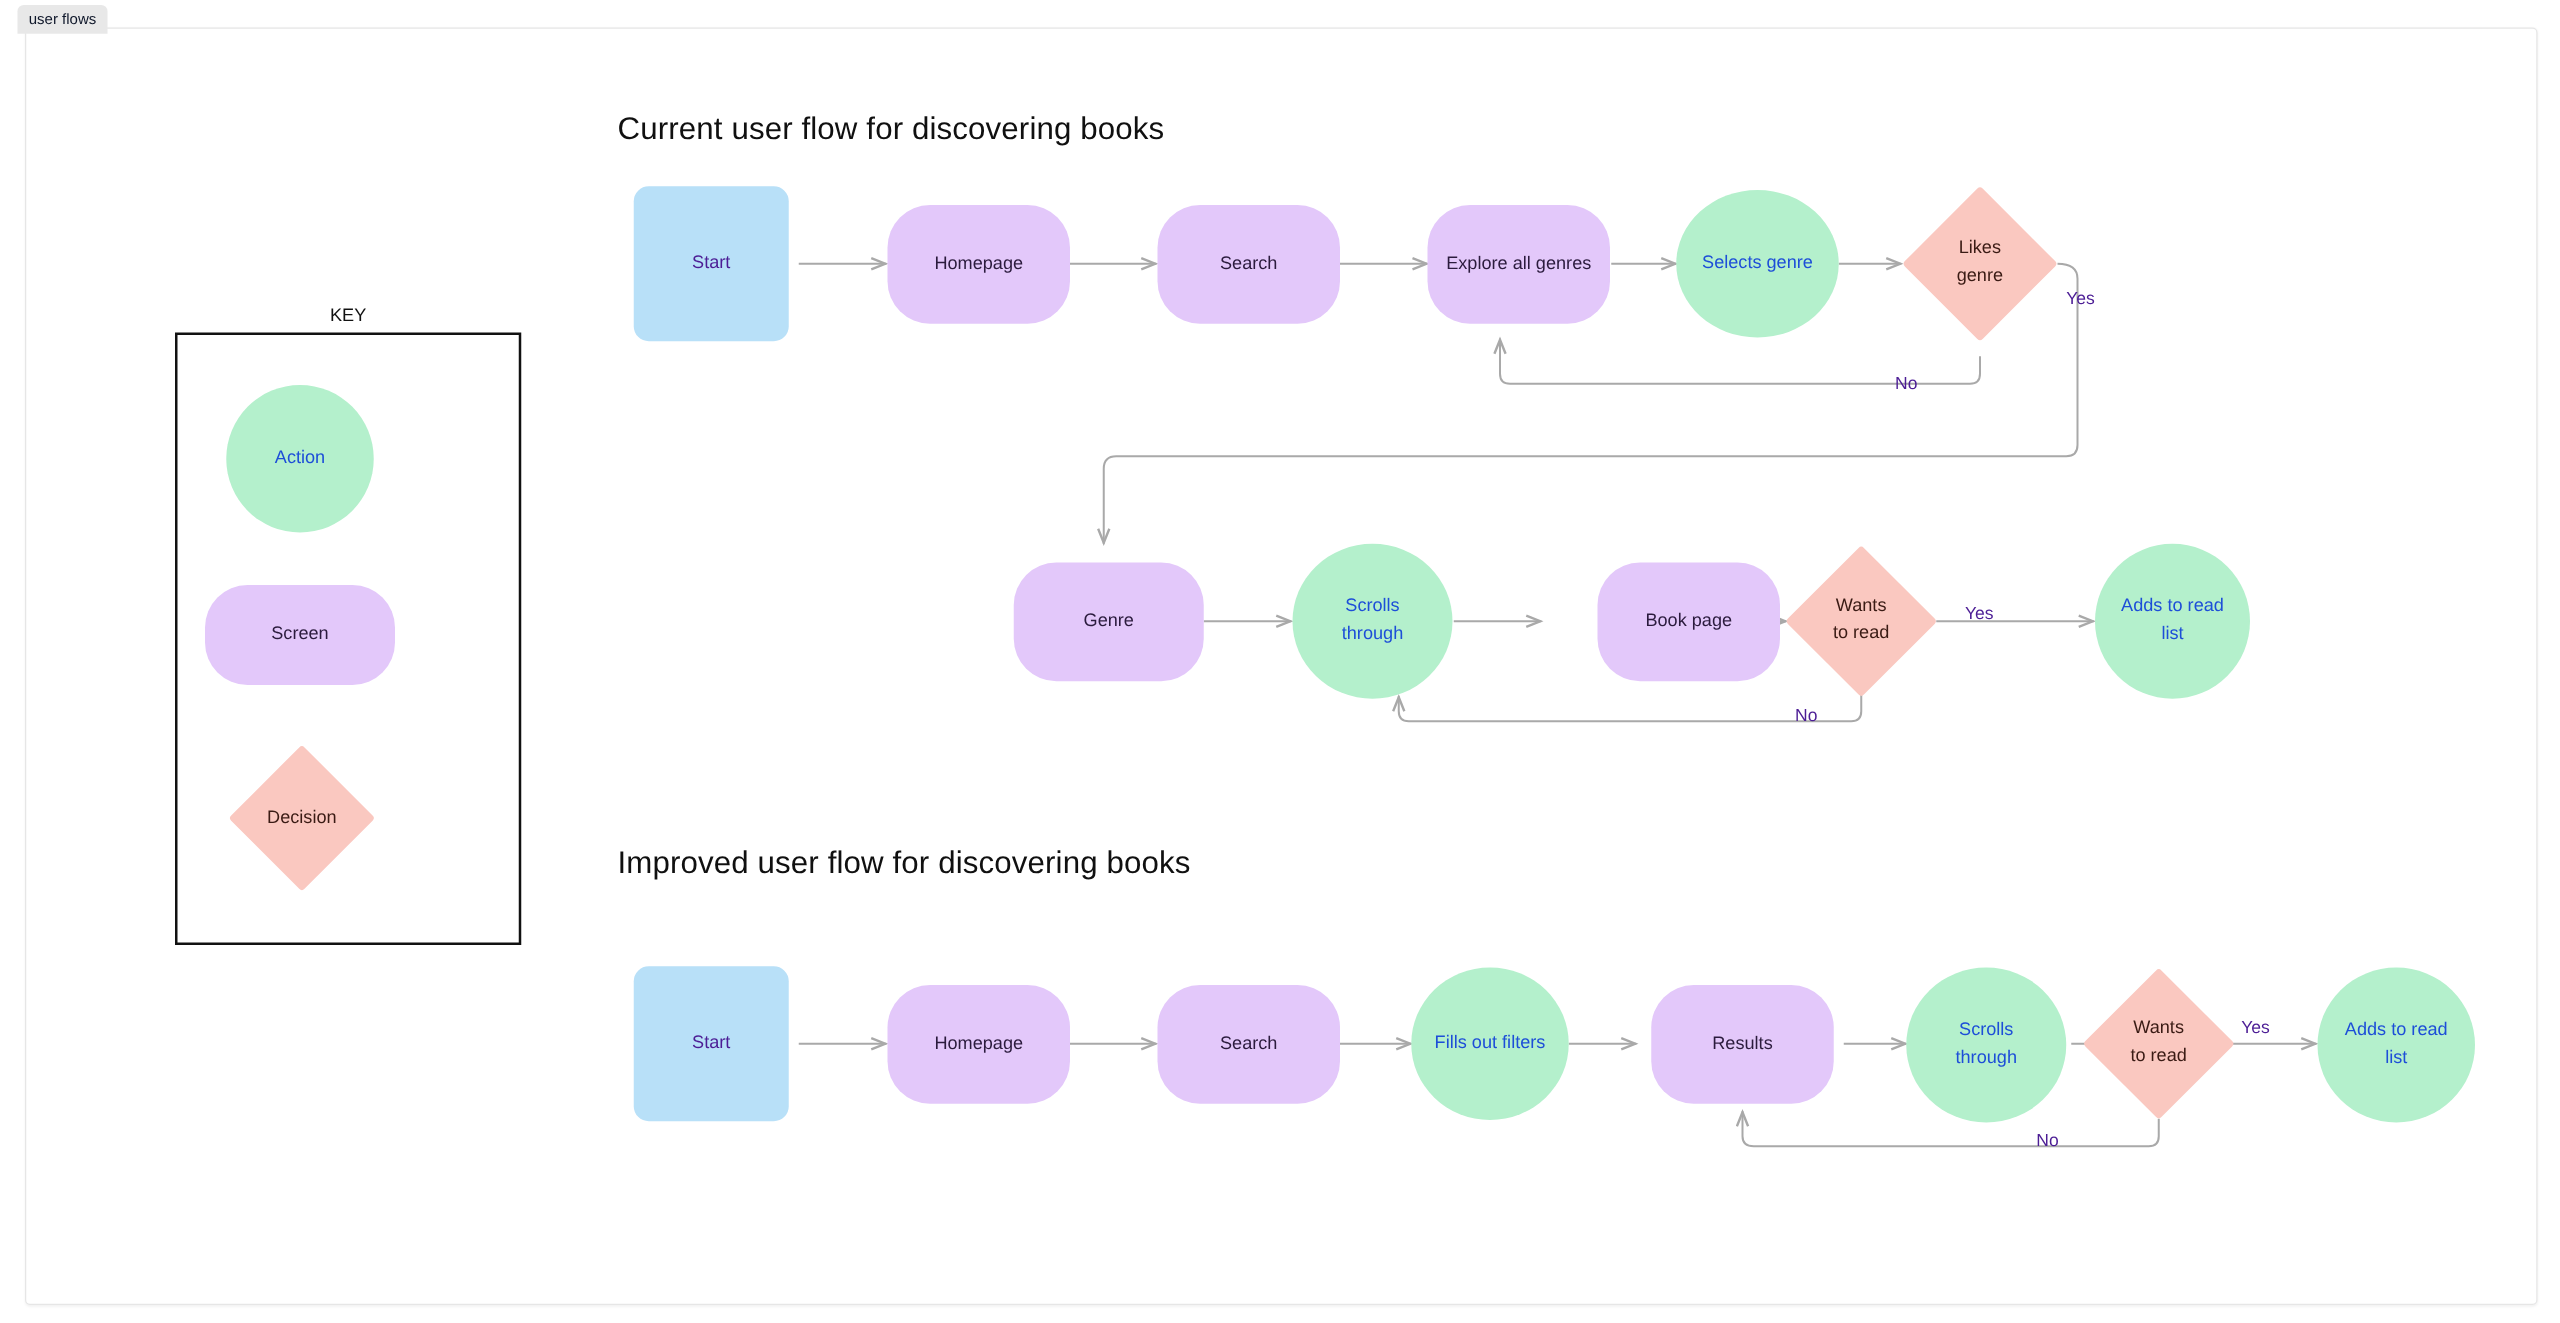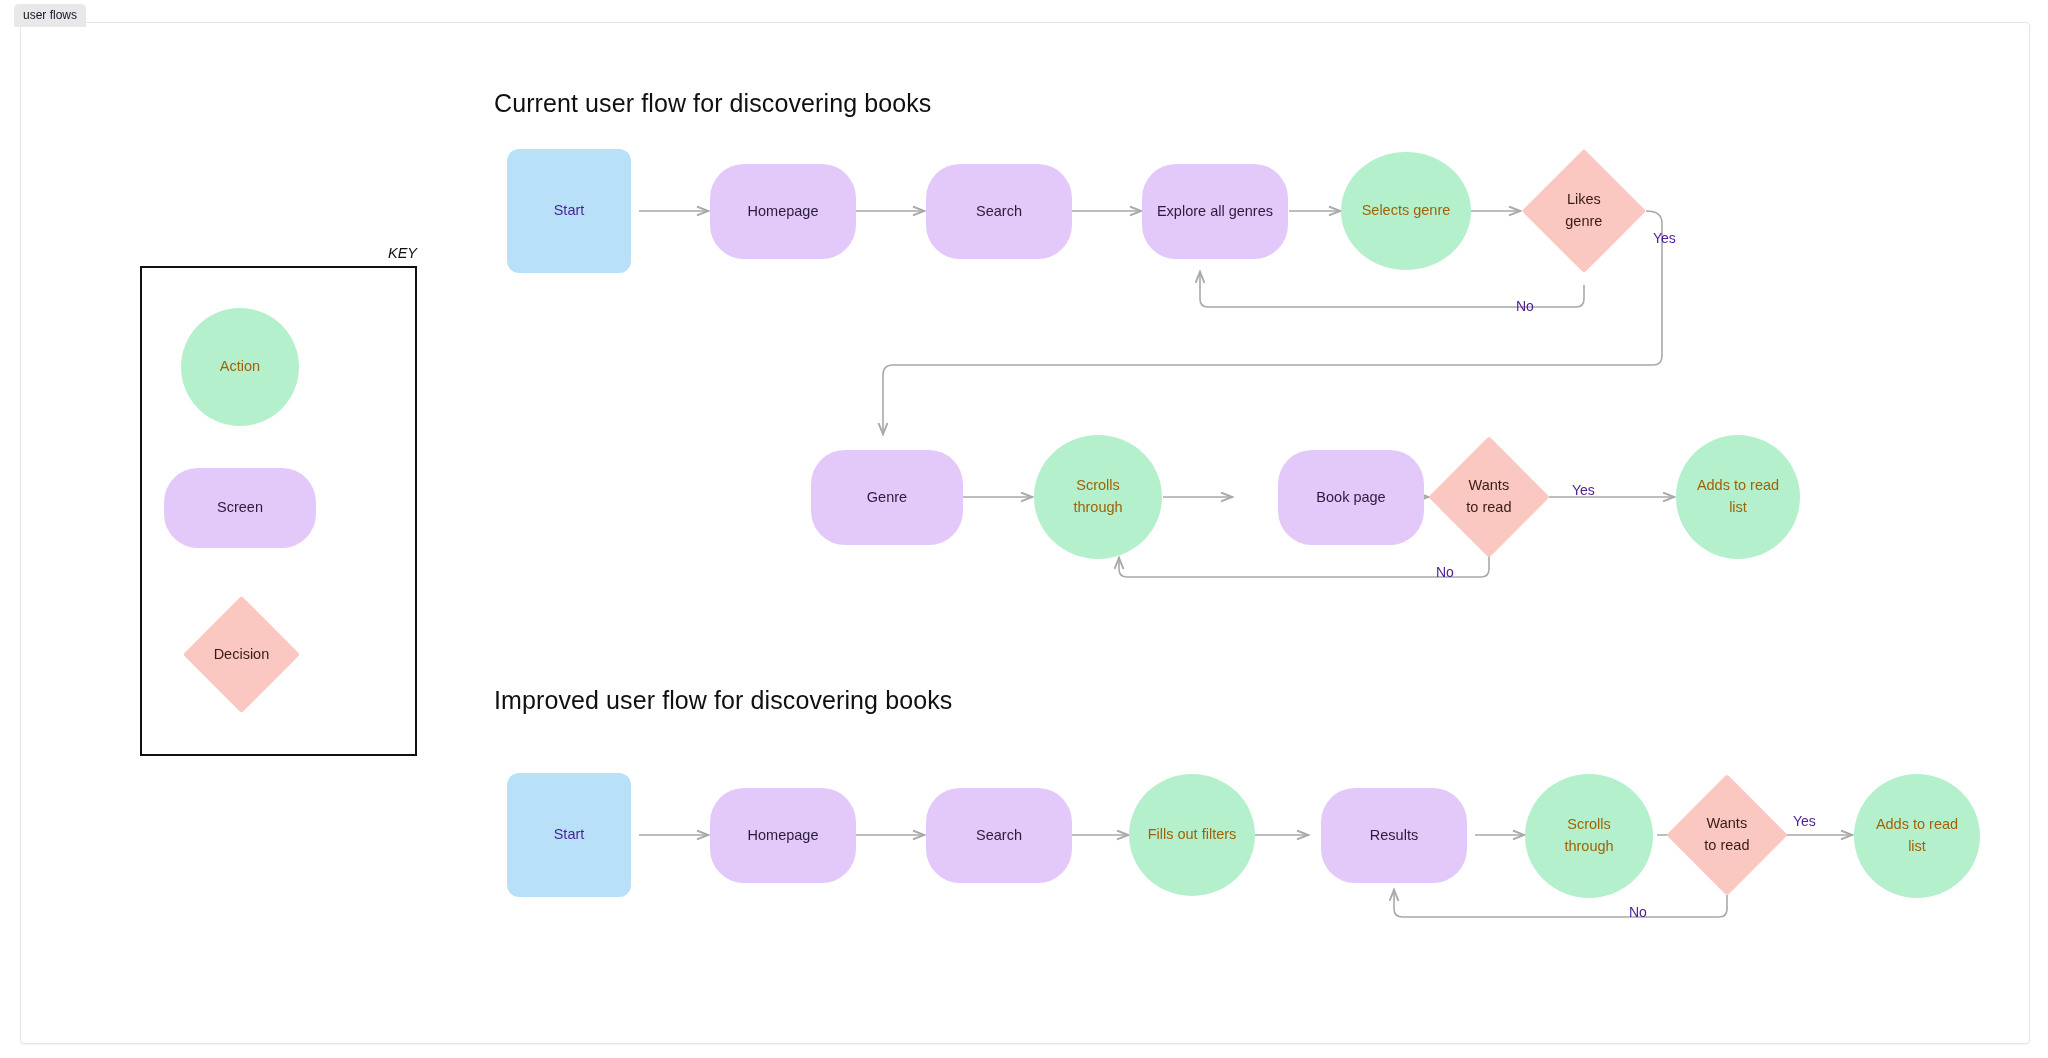--- a/index.html
+++ b/index.html
@@ -32,55 +32,55 @@
   
   .flow-title{
     position:absolute;
     font-size:25px;
     font-weight:400;
     color:#101010;
     white-space:nowrap;
     letter-spacing:.1px;
   }
   #title-current{left:493px;top:78px;}
-  #title-improved{left:493px;top:665px;margin-top:10px;}
+  #title-improved{left:493px;top:665px;}
 
   
   #key-panel{
     position:absolute;
     left:119px;top:243px;
     width:277px;height:490px;
     border:2.5px solid #111;
     background:#fff;
     box-sizing:border-box;
   }
   #key-label{
     position:absolute;left:119px;top:222px;
-    width:277px;text-align:right;
-    font-size:14.5px;color:#111;font-style:italic;
+    width:277px;text-align:center;
+    font-size:14.5px;color:#111;
   }
   
   .node{
     position:absolute;
     display:flex;align-items:center;justify-content:center;
     text-align:center;
     font-size:14.5px;
     color:#2b1b3d;
     line-height:1.5;
     box-sizing:border-box;
     white-space:pre-line;
   }
   .node.sq{            
     background:#b8e0f8;color:#4c1d95;border-radius:12px;
   }
   .node.screen{        
     background:#e3c8fa;border-radius:34px;
   }
   .node.action{        
-    background:#b4f0cc;border-radius:50%;color:#a16207;
+    background:#b4f0cc;border-radius:50%;color:#1d4ed8;
   }
   .node.decision{      
     background:#fac8c0;color:#3a1b14;
     transform:rotate(45deg);border-radius:3px;
   }
   .node.decision > span{display:block;transform:rotate(-45deg);}
 
   
   #wires{position:absolute;left:0;top:0;width:2008px;height:1020px;pointer-events:none;}
   .wire{fill:none;stroke:#a9a9a9;stroke-width:1.6px;}

